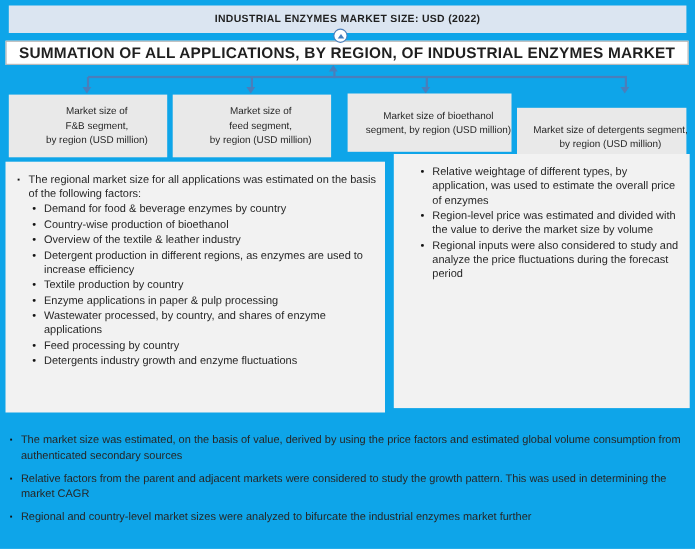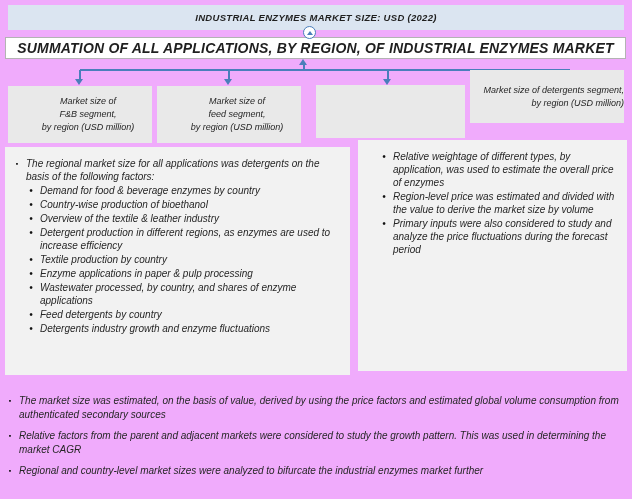--- a/index.html
+++ b/index.html
@@ -1,22 +1,22 @@
 <!DOCTYPE html>
 <html style="--accent: #4a7ebb; --banner_bg: #dbe5f1; --panel_bg: #f2f2f2; --box_bg: #e9e9e9; --bar_bg: #e7e7e7; --text_dark: #262626; --header_text: #1f1f1f; --border_gray: #b3b3b3;"><head>
 <meta charset="utf-8">
 <style>
   :root{
     --accent:#4a7ebb; --banner_bg:#dbe5f1; --panel_bg:#f2f2f2; --box_bg:#e9e9e9;
     --bar_bg:#e7e7e7; --text_dark:#262626; --header_text:#1f1f1f; --border_gray:#b3b3b3;
   }
   html,body{margin:0;padding:0;background:#fff;}
   .canvas{
-    position:relative;width:632px;height:499px;background:#f0abfc;overflow:hidden;
-    font-family:"Liberation Sans", sans-serif;color:var(--text_dark);font-style:italic;
+    position:relative;width:632px;height:499px;background:#0ea5e9;overflow:hidden;
+    font-family:"Liberation Sans", sans-serif;color:var(--text_dark);
   }
   
   .banner{
     position:absolute;left:8px;top:5px;width:616px;height:25px;background:var(--banner_bg);
     display:flex;align-items:center;justify-content:center;
     font-size:9.5px;font-weight:700;letter-spacing:.3px;color:var(--header_text);
   }
   .summation{
     position:absolute;left:5px;top:37px;width:619px;height:20px;background:#fff;
     border:1px solid var(--border_gray);
@@ -49,21 +49,21 @@
   
   .seg-box{
     position:absolute;background:var(--box_bg);
     display:flex;flex-direction:column;align-items:center;justify-content:center;
     font-size:9px;line-height:13px;color:var(--text_dark);text-align:center;
   }
   .seg-box span{display:block;white-space:nowrap;margin-left:16px;}
   .seg-b1{left:8px;top:86px;width:144px;height:57px;}
   .seg-b2{left:157px;top:86px;width:144px;height:57px;}
   .seg-b3{left:316px;top:85px;width:149px;height:53px;}
-  .seg-b4{left:470px;top:70px;width:154px;height:53px;align-items:flex-end;}
+  .seg-b4{left:470px;top:98px;width:154px;height:53px;}
   
   .panel{position:absolute;background:var(--panel_bg);box-sizing:border-box;padding:10px 8px 8px 8px;}
   .panel-left{left:5px;top:147px;width:345px;height:228px;}
   .panel-right{left:358px;top:140px;width:269px;height:231px;}
   .row{display:flex;gap:5px;font-size:10px;line-height:13px;color:var(--text_dark);margin-bottom:1px;}
   .row .b{flex:0 0 8px;text-align:center;}
   .sq{font-size:7px;line-height:13px;color:#111;}
   .dot{font-size:10px;line-height:13px;color:#111;}
   .sub{margin-left:14px;}
   .row .t{flex:1;}
@@ -114,30 +114,32 @@
     <span>Market size of</span>
     <span>F&amp;B segment,</span>
     <span>by region (USD million)</span>
   </div>
   <div class="seg-box seg-b2">
     <span>Market size of</span>
     <span>feed segment,</span>
     <span>by region (USD million)</span>
   </div>
   <div class="seg-box seg-b3">
+    <span>Market size of bioethanol</span>
+    <span>segment, by region (USD million)</span>
   </div>
   <div class="seg-box seg-b4">
     <span>Market size of detergents segment,</span>
     <span>by region (USD million)</span>
   </div>
 
   <div class="panel panel-left">
     <div class="row">
       <span class="b sq">▪</span>
-      <span class="t">The regional market size for all applications was detergents on the basis of the following factors:</span>
+      <span class="t">The regional market size for all applications was estimated on the basis of the following factors:</span>
     </div>
     <div class="row sub">
       <span class="b dot">•</span>
       <span class="t">Demand for food &amp; beverage enzymes by country</span>
     </div>
     <div class="row sub">
       <span class="b dot">•</span>
       <span class="t">Country-wise production of bioethanol</span>
     </div>
     <div class="row sub">
@@ -155,40 +157,40 @@
     <div class="row sub">
       <span class="b dot">•</span>
       <span class="t">Enzyme applications in paper &amp; pulp processing</span>
     </div>
     <div class="row sub">
       <span class="b dot">•</span>
       <span class="t">Wastewater processed, by country, and shares of enzyme applications</span>
     </div>
     <div class="row sub">
       <span class="b dot">•</span>
-      <span class="t">Feed detergents by country</span>
+      <span class="t">Feed processing by country</span>
     </div>
     <div class="row sub">
       <span class="b dot">•</span>
       <span class="t">Detergents industry growth and enzyme fluctuations</span>
     </div>
   </div>
 
   <div class="panel panel-right">
     <div class="row sub">
       <span class="b dot">•</span>
       <span class="t">Relative weightage of different types, by application, was used to estimate the overall price of enzymes</span>
     </div>
     <div class="row sub">
       <span class="b dot">•</span>
       <span class="t">Region-level price was estimated and divided with the value to derive the market size by volume</span>
     </div>
     <div class="row sub">
       <span class="b dot">•</span>
-      <span class="t">Primary inputs were also considered to study and analyze the price fluctuations during the forecast period</span>
+      <span class="t">Regional inputs were also considered to study and analyze the price fluctuations during the forecast period</span>
     </div>
   </div>
 
 
   <div class="notes-list">
     <div class="row">
       <span class="b sq">▪</span>
       <span class="t">The market size was estimated, on the basis of value, derived by using the price factors and estimated global volume consumption from authenticated secondary sources</span>
     </div>
     <div class="row">

